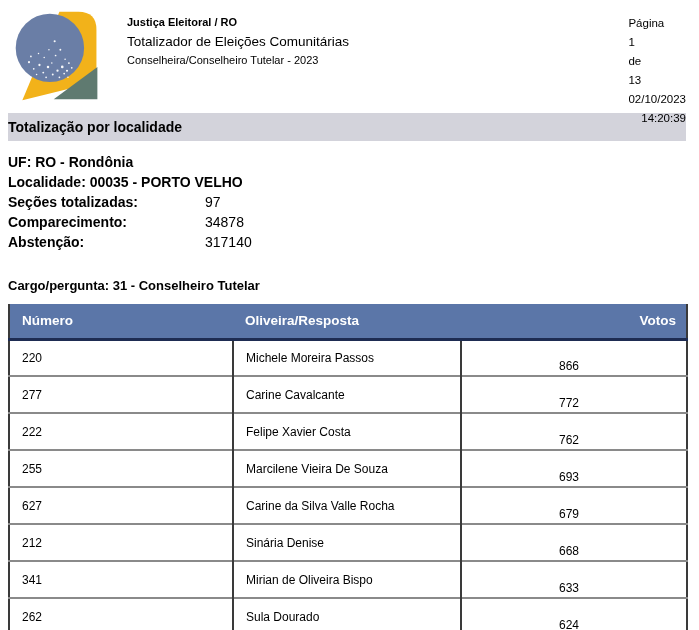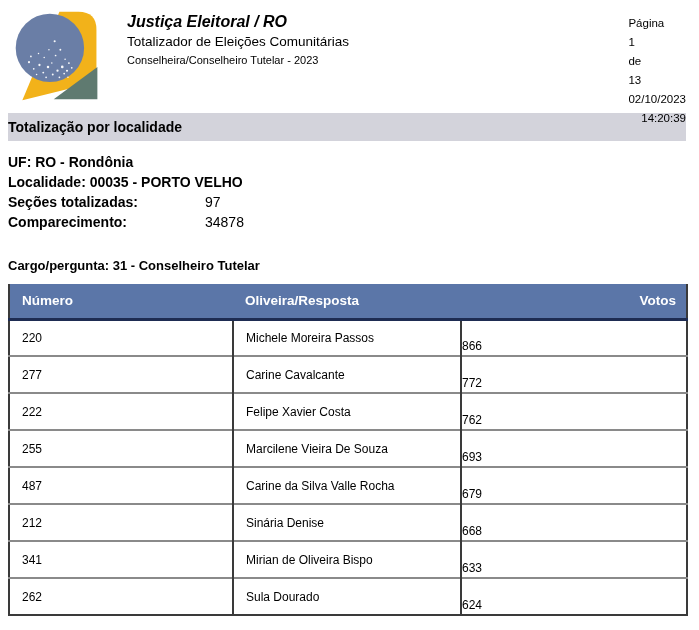--- a/index.html
+++ b/index.html
@@ -20,21 +20,21 @@
     width:699px;height:630px;overflow:hidden;
     font-family:"Liberation Sans","DejaVu Sans",sans-serif;
     color:var(--text);
   }
   .page{width:699px;height:630px;position:relative;background:#fff;}
 
   
   .page-header{display:flex;align-items:flex-start;padding:6px 13px 0 10px;height:107px;}
   .logo{width:95px;height:99px;flex:0 0 auto;}
   .header-text{margin-left:22px;padding-top:6px;flex:1 1 auto;}
-  .org{font-size:16px;font-weight:bold;line-height:20px;font-style:italic;}
+  .org{font-size:11px;font-weight:bold;line-height:20px;}
   .report{font-size:13.5px;line-height:20px;}
   .subtitle{font-size:11px;line-height:17px;}
   .status{font-size:11px;line-height:17px;}
   .page-meta{padding-top:8px;text-align:right;font-size:11.5px;line-height:19px;flex:0 0 auto;}
   .page-line{display:flex;justify-content:flex-end;align-items:baseline;flex-direction:column;}
   .page-line .gap{display:inline-block;width:9px;}
   .page-line .tight{display:inline-block;width:3px;}
 
   
   .banner{
@@ -69,21 +69,21 @@
   }
   table.votes th.votes-col{text-align:right;padding:0 10px 0 0;}
   table.votes td{
     font-size:12px;height:37px;background:#fff;
     border-top:2px solid var(--grid_h);
     border-left:2px solid var(--grid_v);
     padding:0 0 0 12px;vertical-align:middle;
   }
   table.votes{border:2px solid var(--grid_v);border-top:none;}
   table.votes td:first-child{border-left:none;}
-  table.votes td.c-votes{text-align:left;padding:17px 10px 0 0;}
+  table.votes td.c-votes{text-align:center;padding:17px 10px 0 0;}
 </style>
 </head>
 <body>
 
 <div class="page">
 
   <div class="page-header">
     <svg class="logo" viewBox="0 0 100 100" xmlns="http://www.w3.org/2000/svg" aria-hidden="true">
       <path d="M52 4 H72 Q91 4 91 23 V78 L13 97 Z" fill="#f2b21a"></path>
       <polygon points="46,96 92,96 92,62" fill="#5f7a70"></polygon>
@@ -147,20 +147,24 @@
   <div class="sum-row">
     <span class="sum-label">Seções totalizadas:</span>
     <span class="sum-value">97</span>
   </div>
 
   <div class="sum-row">
     <span class="sum-label">Comparecimento:</span>
     <span class="sum-value">34878</span>
   </div>
 
+  <div class="sum-row">
+    <span class="sum-label">Abstenção:</span>
+    <span class="sum-value">317140</span>
+  </div>
 </div>
   </div>
 
   <div class="cargo">Cargo/pergunta: 31 - Conselheiro Tutelar</div>
 
   <table class="votes">
     <colgroup>
         <col class="c1">
         <col class="c2">
         <col class="c3">
@@ -191,21 +195,21 @@
     <td class="c-votes">762</td>
   </tr>
 
   <tr>
     <td class="c-num">255</td>
     <td class="c-name">Marcilene Vieira De Souza</td>
     <td class="c-votes">693</td>
   </tr>
 
   <tr>
-    <td class="c-num">487</td>
+    <td class="c-num">627</td>
     <td class="c-name">Carine da Silva Valle Rocha</td>
     <td class="c-votes">679</td>
   </tr>
 
   <tr>
     <td class="c-num">212</td>
     <td class="c-name">Sinária Denise</td>
     <td class="c-votes">668</td>
   </tr>
 

